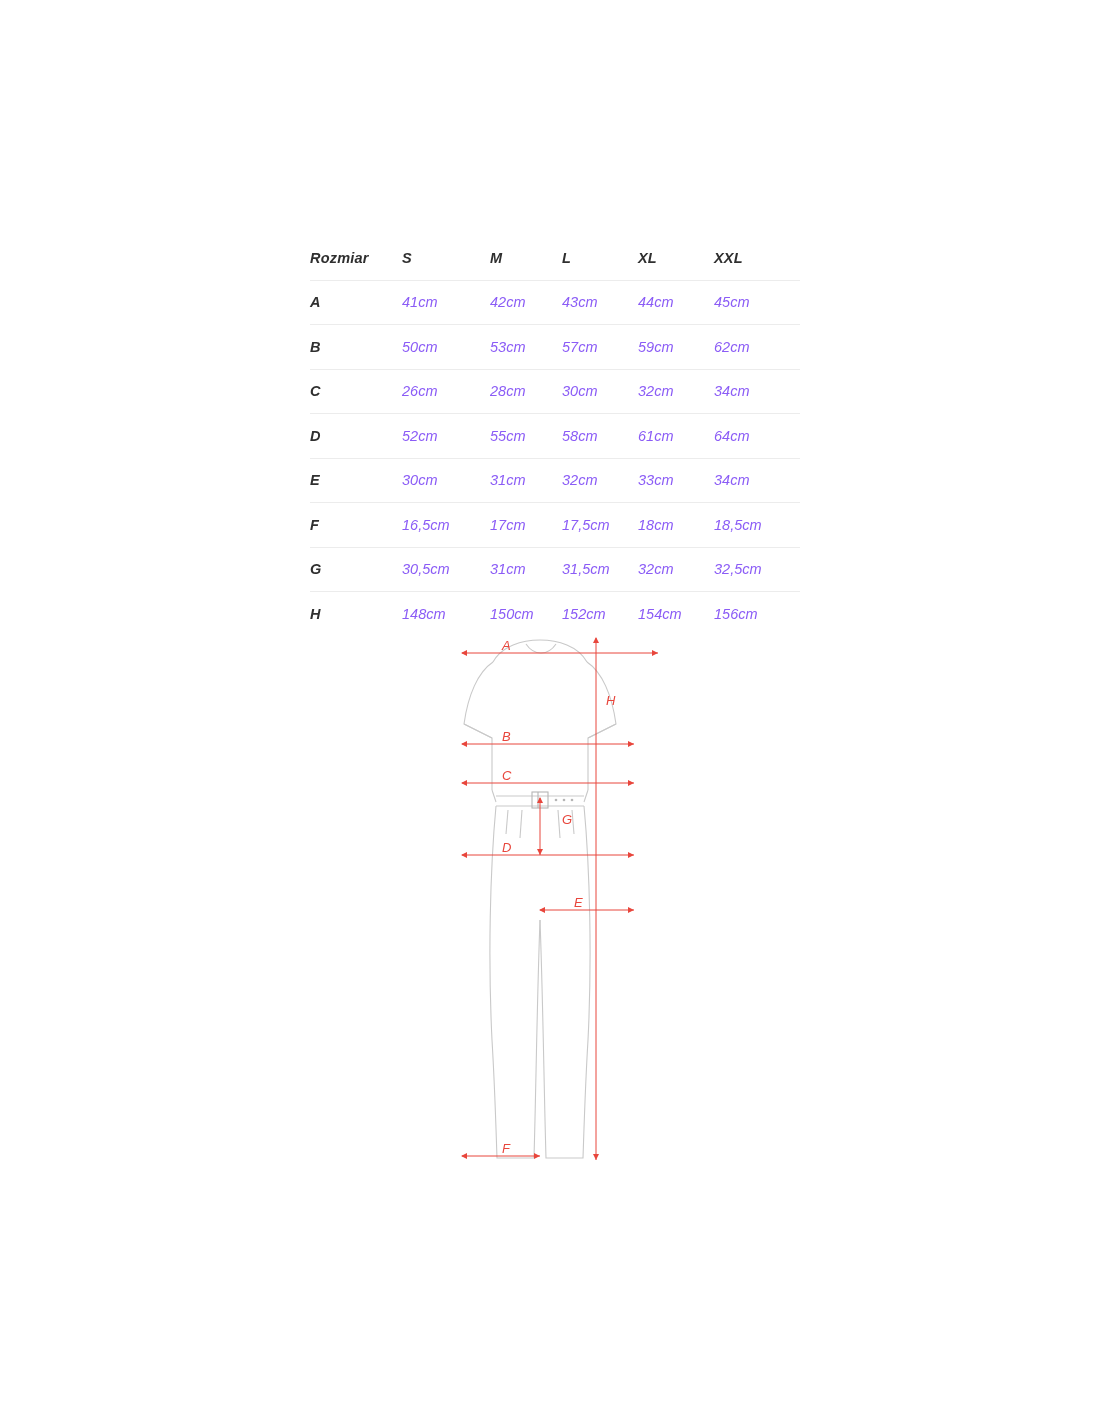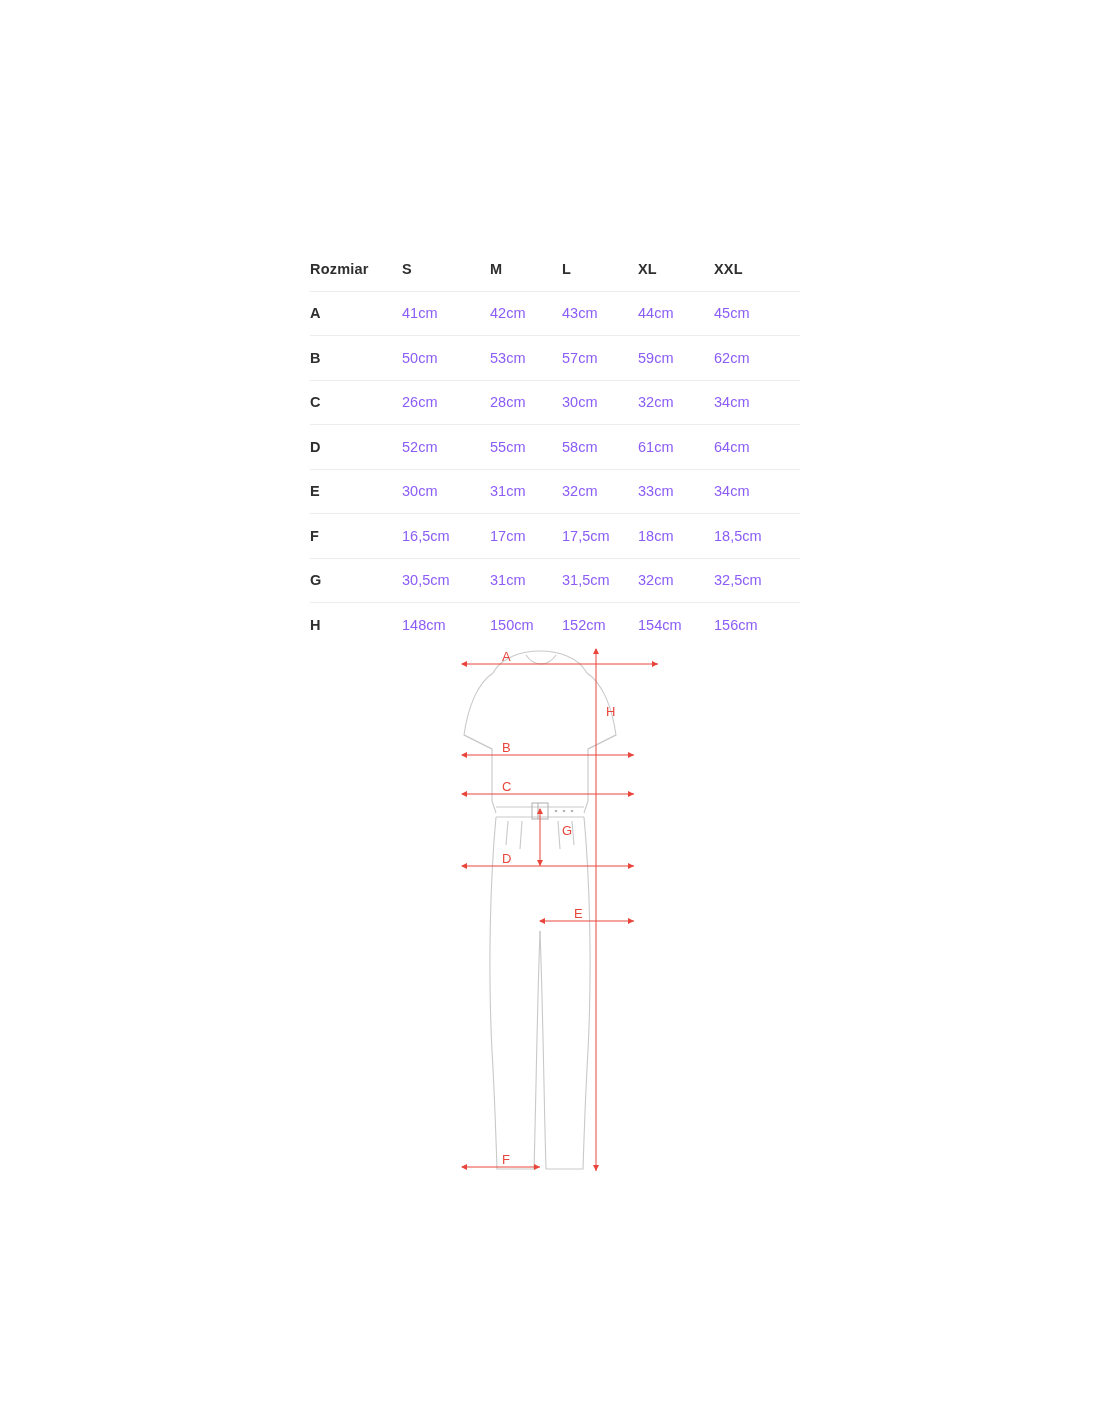--- a/index.html
+++ b/index.html
@@ -10,23 +10,24 @@
   body {
     width: 1100px;
     height: 1422px;
     font-family: "Liberation Sans", sans-serif;
     color: #3b3b3b;
     position: relative;
     overflow: hidden;
   }
   .page {
     position: absolute;
-    left: 0; top: 11px;
+    left: 0; top: 0;
     width: 1100px;
     height: 1262px;
+    font-style: italic;
   }
 
   
   .size-table {
     position: absolute;
     left: 310px;
     top: 236px;
     width: 490px;
     border-collapse: collapse;
     font-size: 14.5px;

